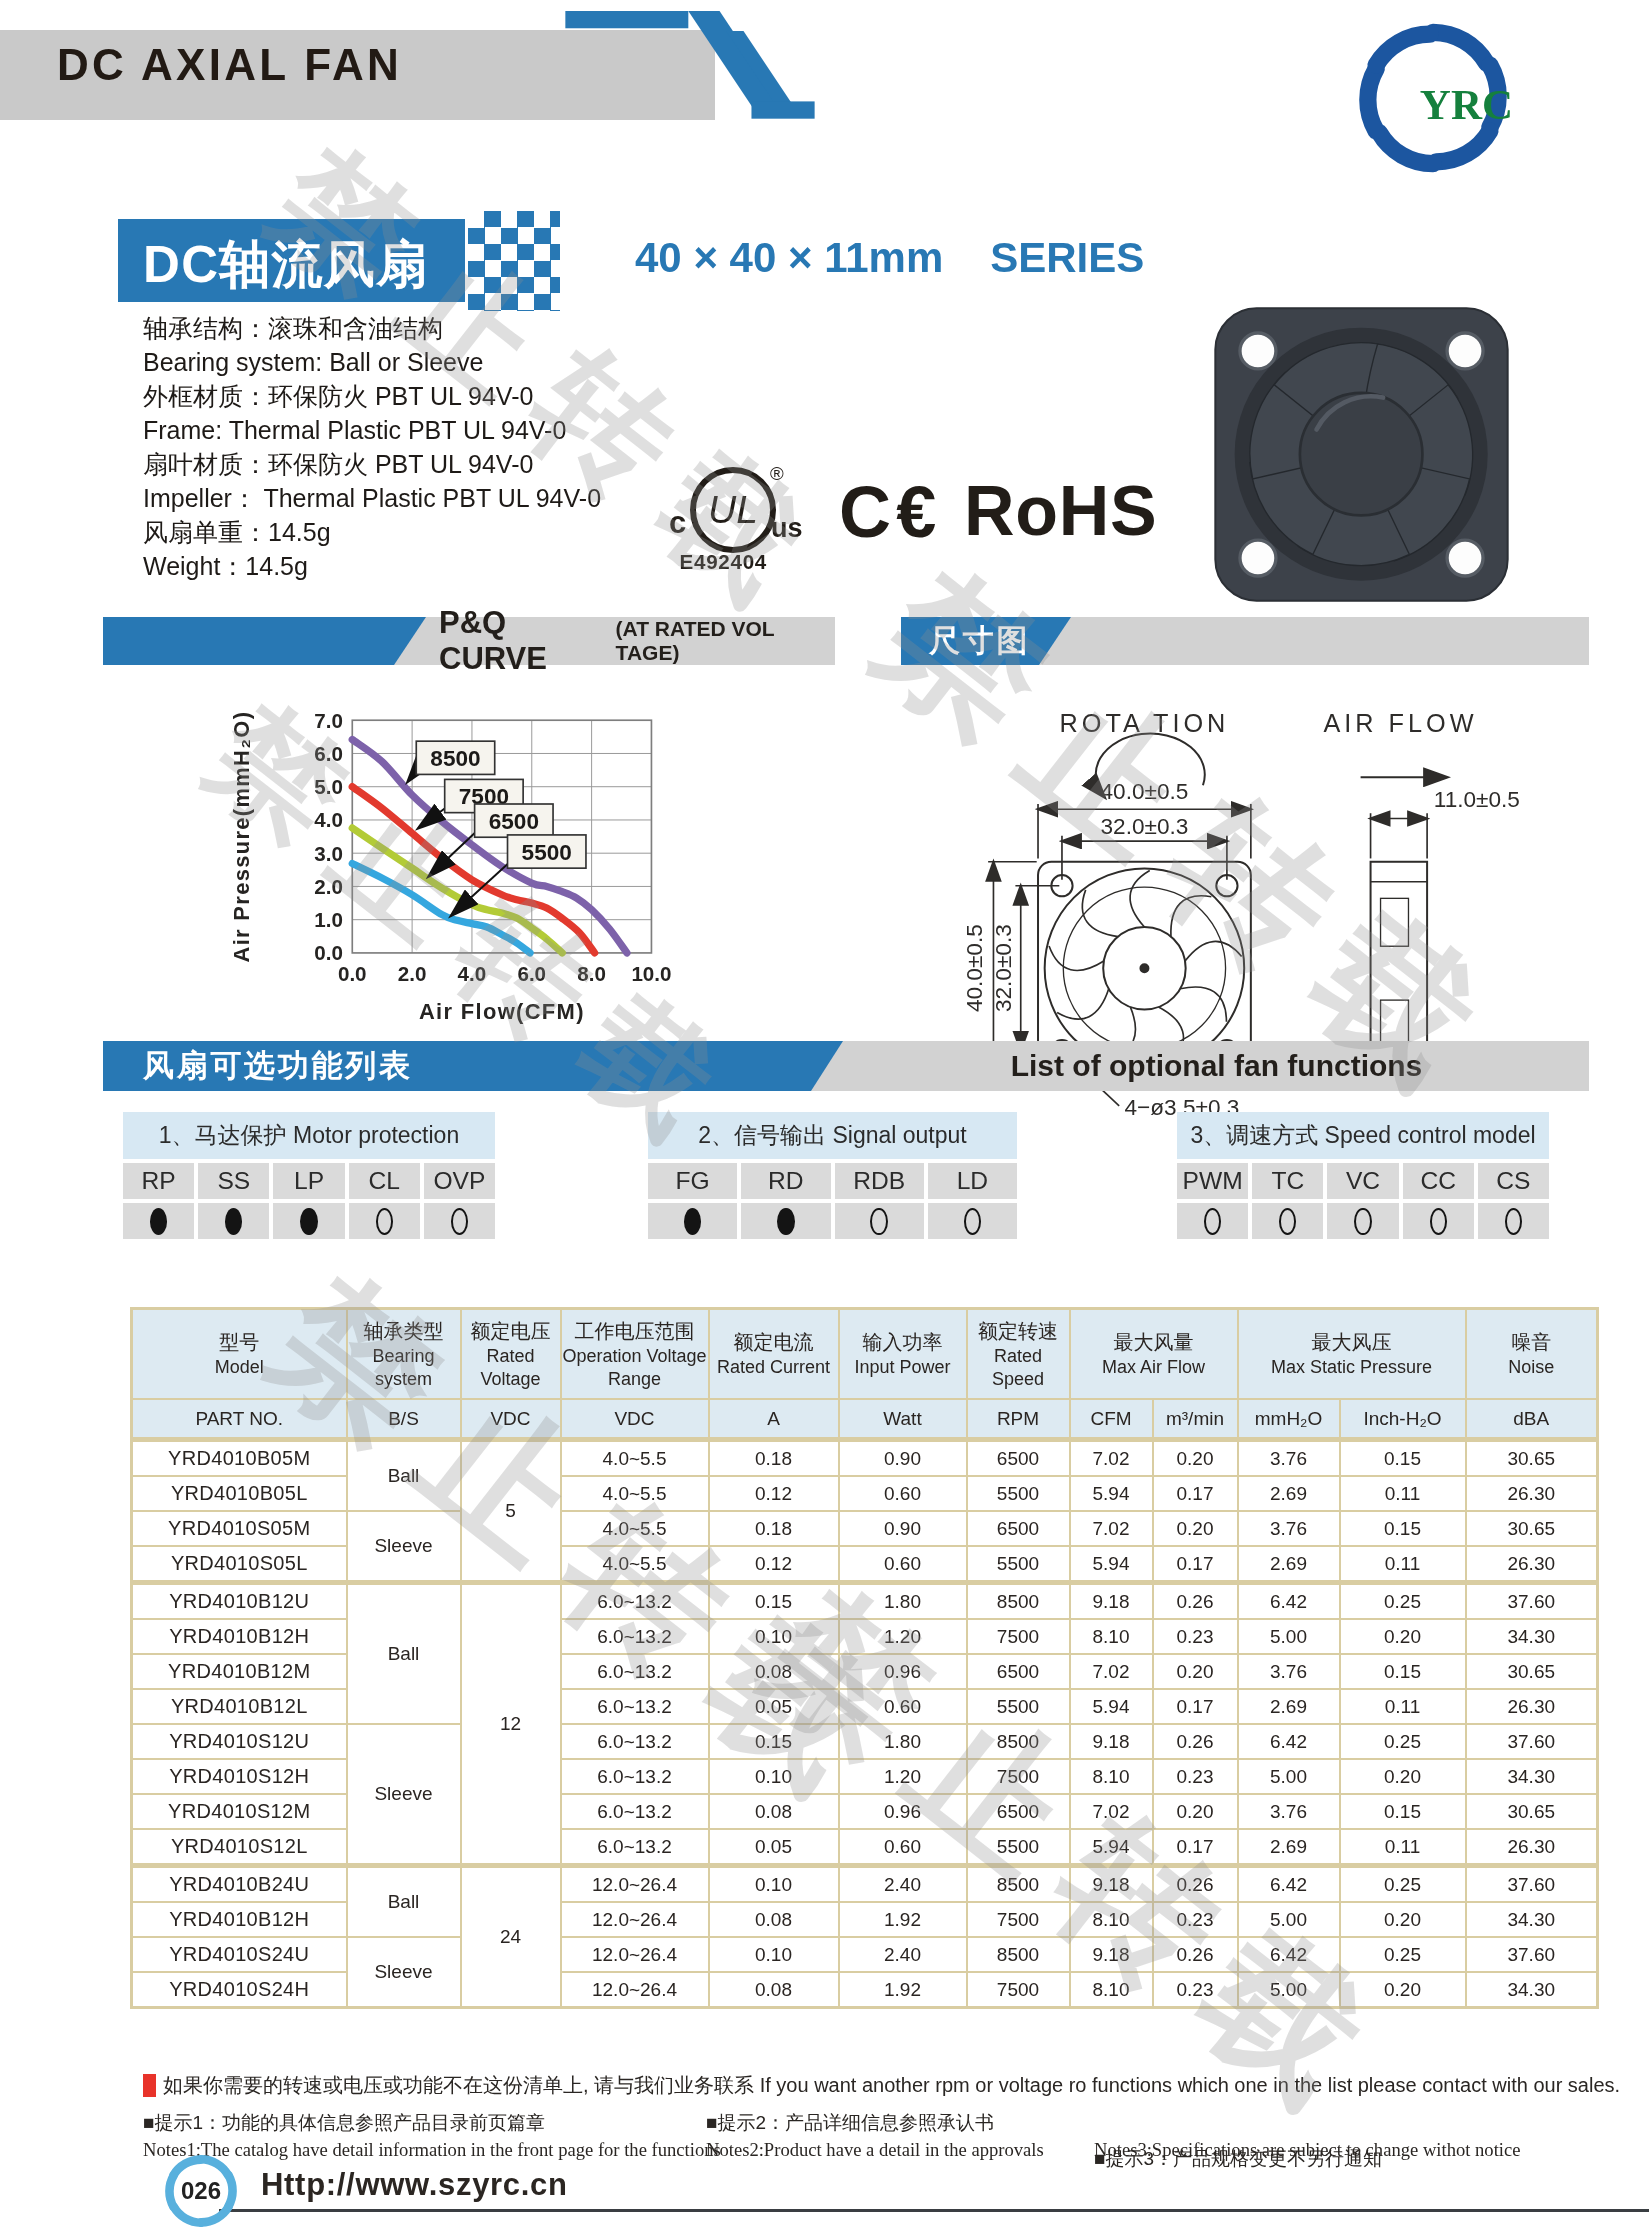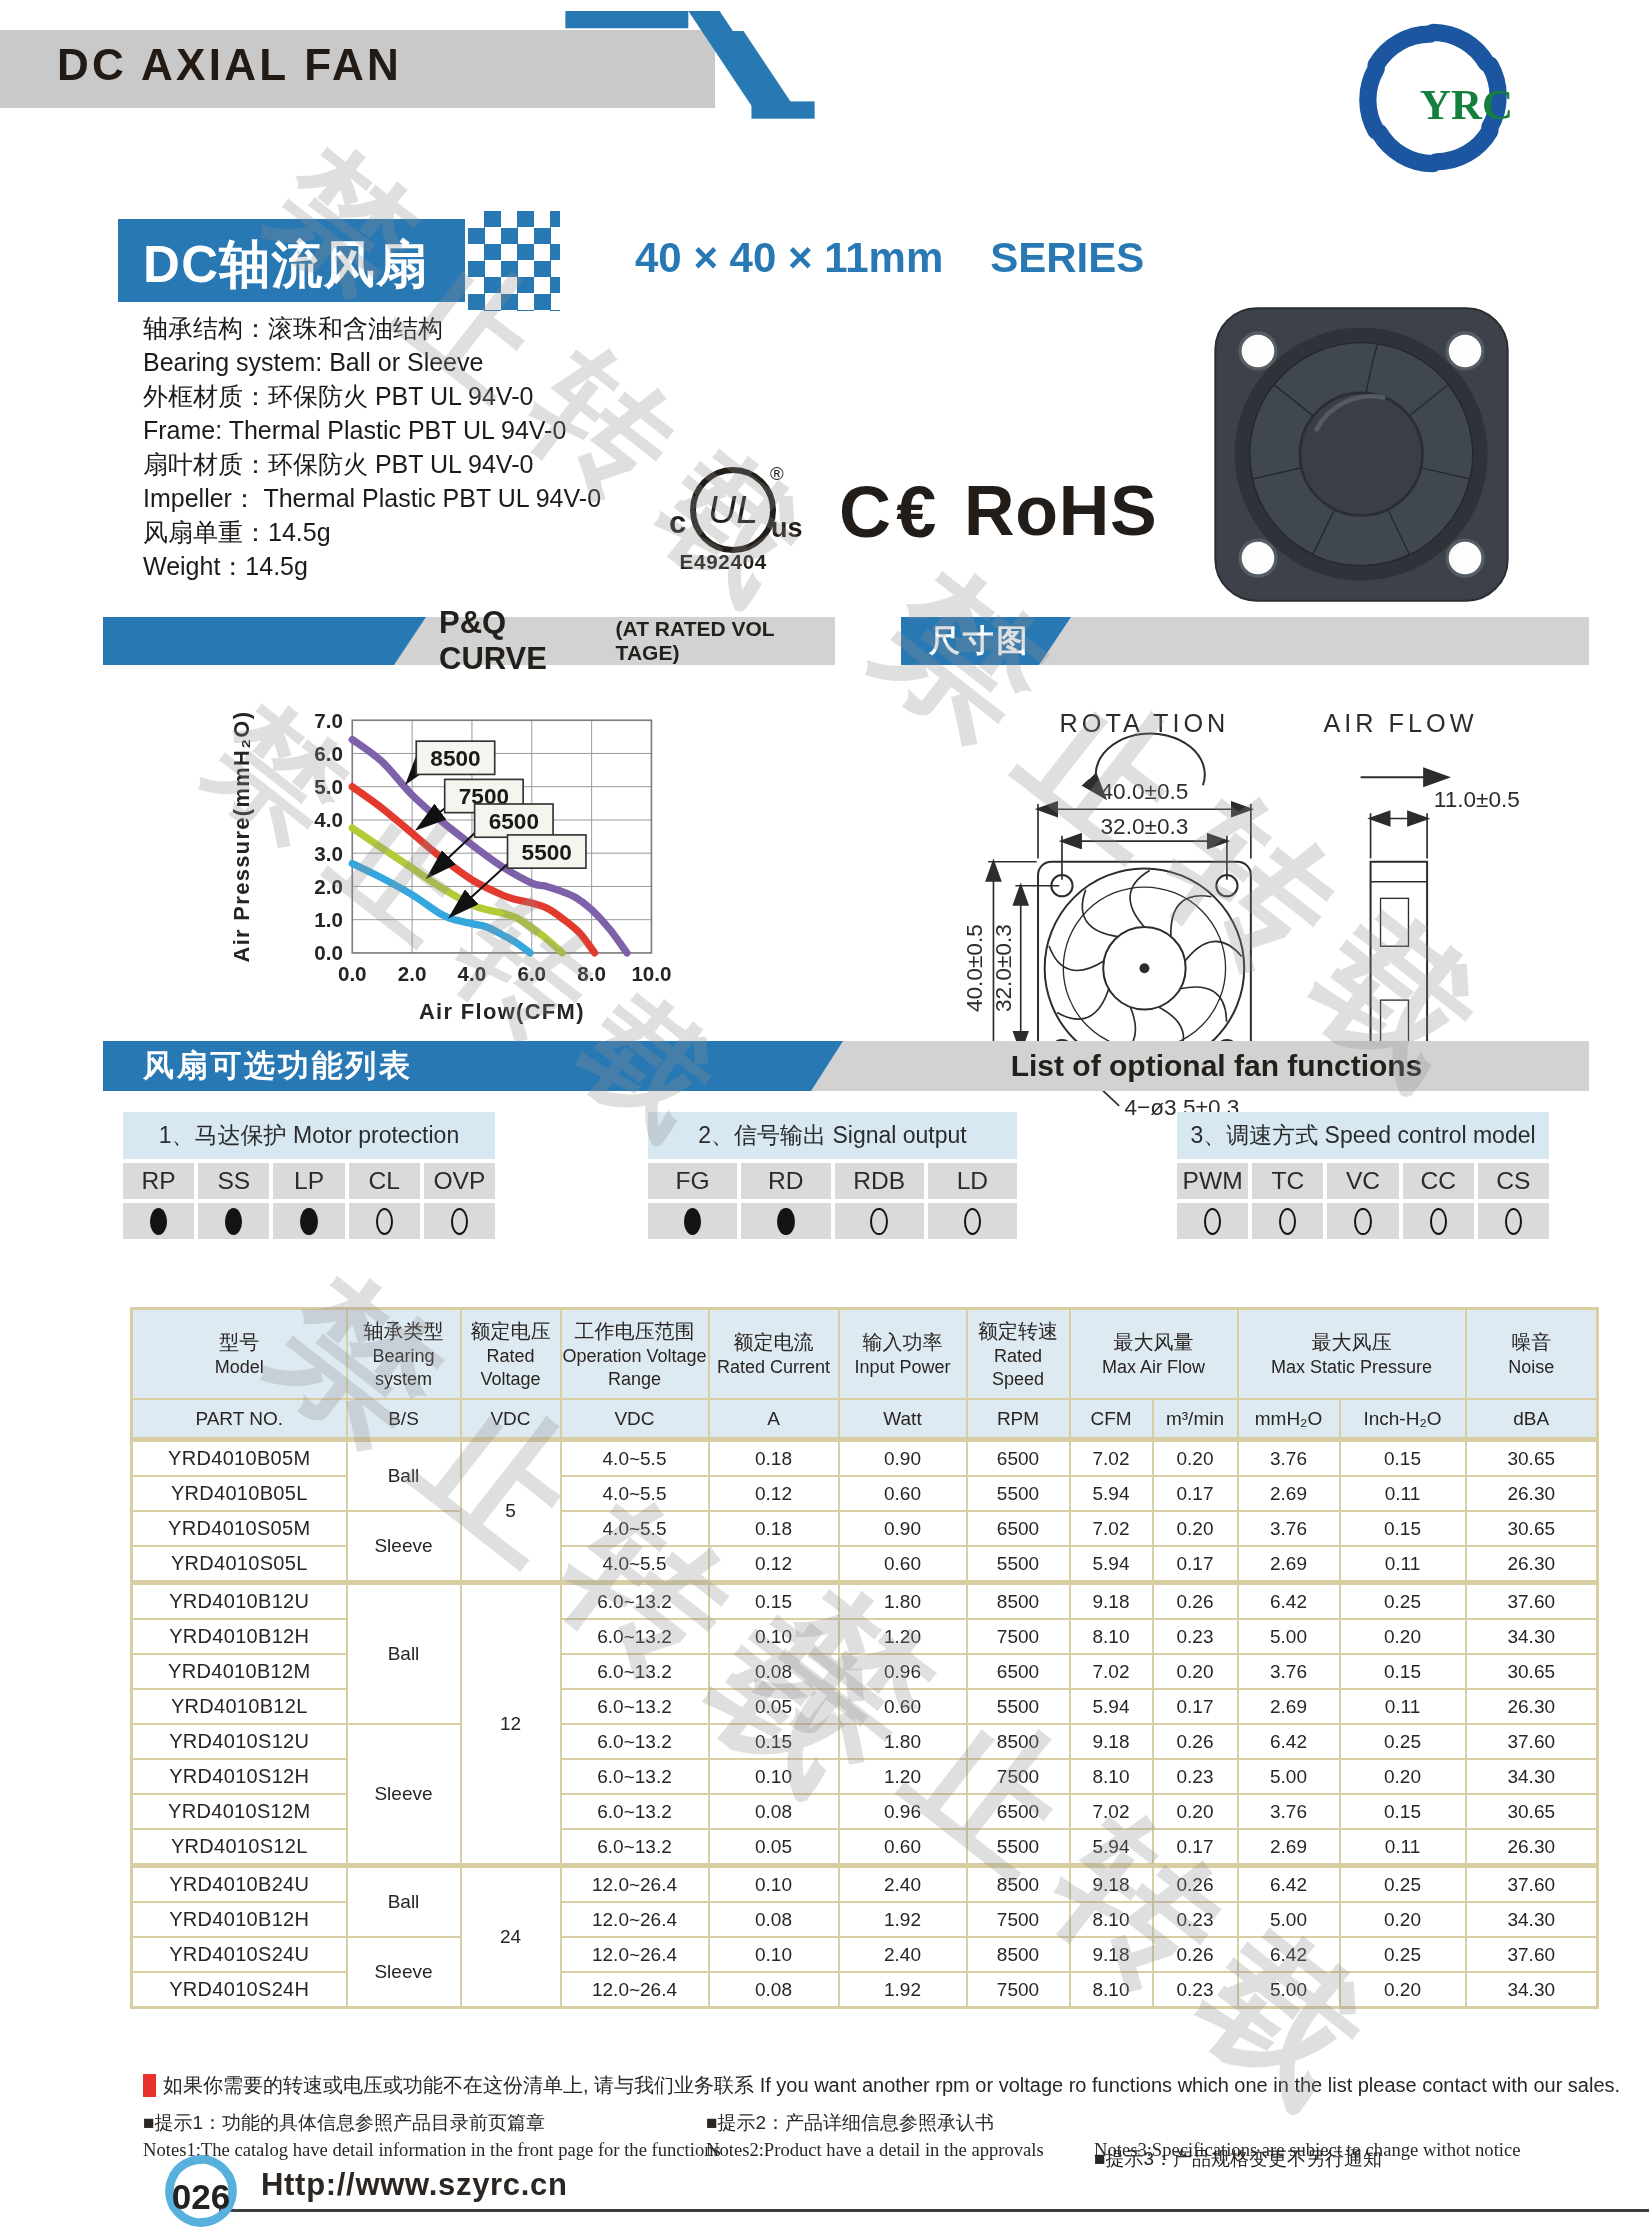--- a/index.html
+++ b/index.html
@@ -5,21 +5,21 @@
   html,body{margin:0;padding:0;background:#ffffff;}
   .page{position:relative;width:1649px;height:2239px;background:#fff;
         font-family:"Liberation Sans",sans-serif;color:#231f1b;overflow:hidden;}
 
   
   .wm{position:absolute;color:#8f8f8f;opacity:.28;font-weight:bold;
       letter-spacing:31px;transform-origin:left top;pointer-events:none;z-index:40;
       font-family:"Liberation Sans",sans-serif;white-space:nowrap;}
 
   
-  .top-banner{position:absolute;left:0;top:30px;width:715px;height:78px;background:#c9c9c9;}
+  .top-banner{position:absolute;left:0;top:30px;width:715px;height:90px;background:#c9c9c9;}
   .top-banner .t{position:absolute;left:57px;top:0;line-height:70px;font-size:44px;font-weight:bold;
                  letter-spacing:3.3px;color:#221a14;}
   .banner-arrow{position:absolute;left:552px;top:10.6px;}
 
   
   .yrc-logo{position:absolute;left:1353px;top:14.6px;width:160px;height:166px;}
   .yrc-logo .txt{position:absolute;left:0;top:65px;width:160px;text-align:right;
                  font-family:"Liberation Serif",serif;font-weight:bold;font-size:43px;color:#15803d;}
 
   
@@ -100,21 +100,21 @@
 
   
   .note-main{position:absolute;left:143px;top:2072px;font-size:20px;color:#2a2623;display:flex;align-items:center;gap:6.7px;}
   .red-sq{display:inline-block;width:13.3px;height:22.6px;background:#e8332a;}
   .note-col-cn{position:absolute;top:2110px;font-size:19px;color:#2a2623;}
   .note-col-en{position:absolute;top:2139px;font-size:18.6px;color:#2a2623;font-family:"Liberation Serif",serif;}
 
   
   .bottom-line{position:absolute;left:219px;top:2209px;width:1430px;height:2.7px;background:#3a3e42;}
   .footer-logo{position:absolute;left:160px;top:2150px;width:82px;height:82px;}
-  .footer-logo .num{position:absolute;left:0;top:27px;width:82px;text-align:center;font-size:35px;font-weight:bold;color:#222;}
+  .footer-logo .num{position:absolute;left:0;top:27px;width:82px;text-align:center;font-size:24px;font-weight:bold;color:#222;}
   .site-url{position:absolute;left:261px;top:2167px;font-size:31px;font-weight:bold;color:#2b2622;letter-spacing:0.7px;}
 </style>
 </head>
 <body>
 
 <div class="page">
 
   <div class="wm" style="left:346px;top:113px;font-size:133px;transform:rotate(38deg);">禁止转载</div>
   <div class="wm" style="left:964px;top:532px;font-size:153px;transform:rotate(38deg);">禁止转载</div>
   <div class="wm" style="left:279px;top:672px;font-size:126px;transform:rotate(38deg);">禁止转载</div>

